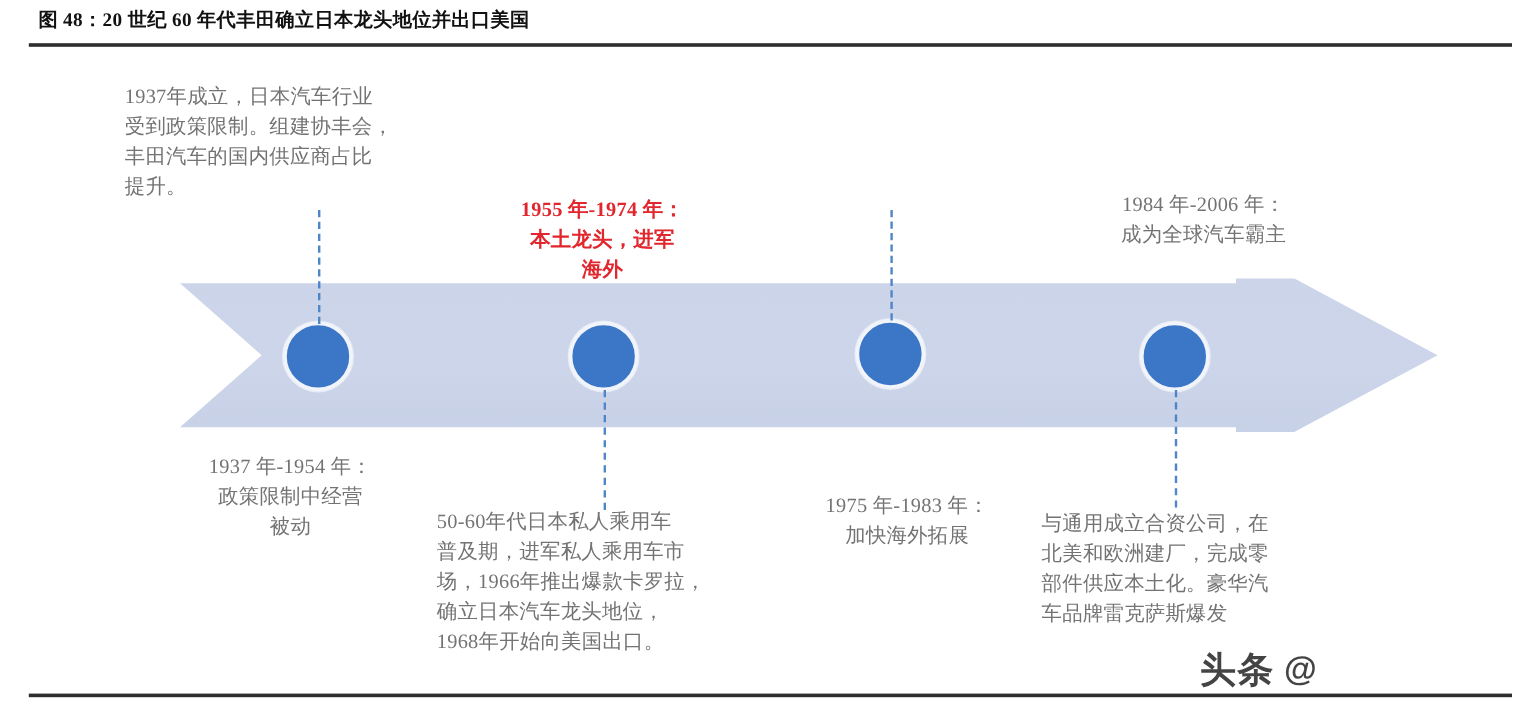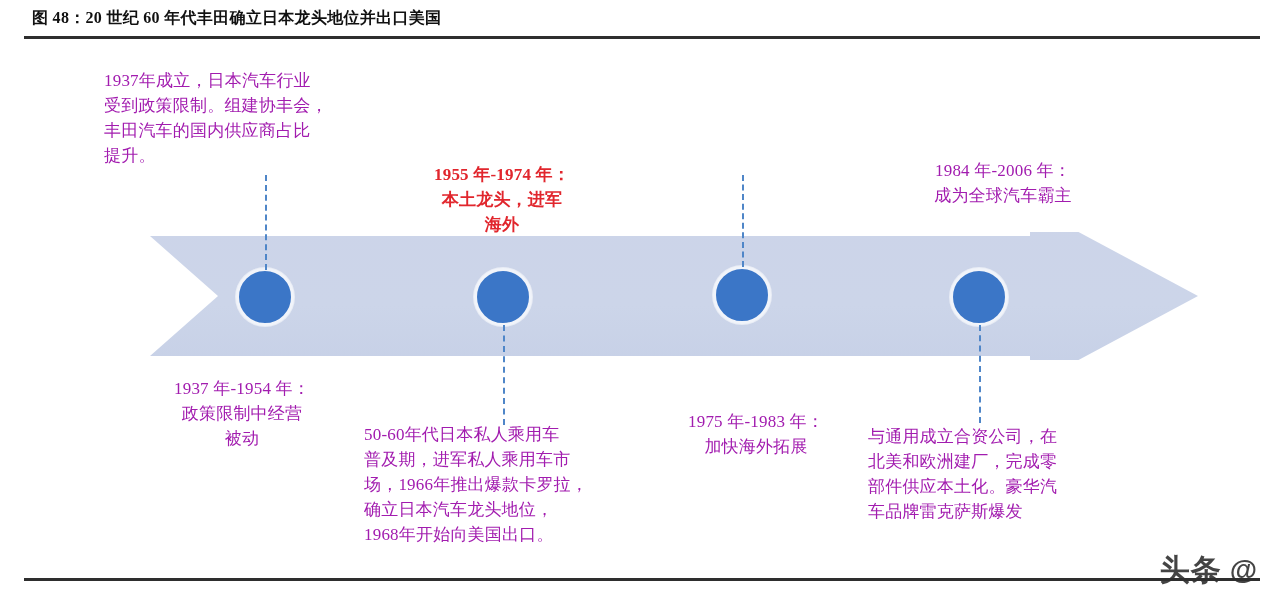--- a/index.html
+++ b/index.html
@@ -88,21 +88,21 @@
   #connector-2 { left: 503px; top: 325px; height: 100px; }
   #connector-3 { left: 742px; top: 175px; height: 92px; }
   #connector-4 { left: 979px; top: 325px; height: 98px; }
 
   
   .note {
     position: absolute;
     font-family: "Liberation Serif", "DejaVu Serif", serif;
     font-size: 17px;
     line-height: 25px;
-    color: #a21caf;
+    color: #737373;
     letter-spacing: 0.2px;
   }
   .note.center { text-align: center; }
   .note.bold { font-weight: normal; text-align: center; }
   .note.red { color: #e1262d; font-weight: bold; }
 
   #note-top-1  { left: 104px; top: 68px;  width: 300px; }
   #note-top-2  { left: 404px; top: 150px; width: 196px; margin-top: 12px; }
   #note-top-3  { left: 616px; top: 68px;  width: 268px; }
   #note-top-4  { left: 888px; top: 158px; width: 230px; }
@@ -114,30 +114,28 @@
 
   
   #watermark {
     position: absolute;
     left: 1000px;
     top: 540px;
     width: 258px;
     height: 36px;
     display: flex;
     align-items: center;
-    justify-content: flex-end;
     gap: 8px;
     font-family: "Liberation Sans", "DejaVu Sans", sans-serif;
     font-size: 30px;
     font-weight: bold;
     color: #2b2b2b;
     opacity: 0.88;
     letter-spacing: 1px;
     white-space: nowrap;
-    margin-top: 12px;
   }
   #watermark .wm-at {
     display: inline-block;
     font-size: 28px;
     line-height: 1;
   }
 </style>
 </head>
 <body>
 

